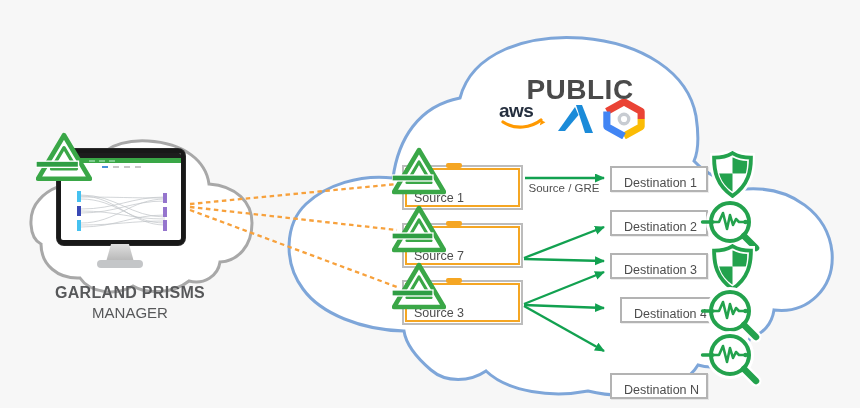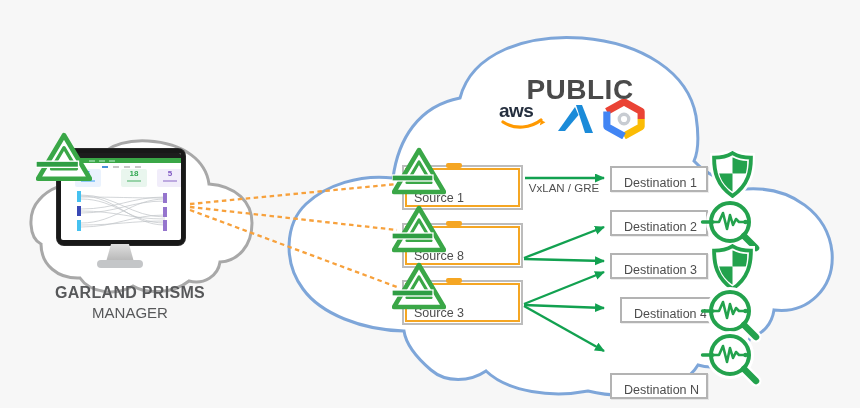--- a/index.html
+++ b/index.html
@@ -91,34 +91,20 @@
           <i></i>
           <i></i>
           <i></i>
         </div>
       <div class="navrow">
           <i class="blue"></i>
           <i></i>
           <i></i>
           <i></i>
         </div>
-      <div class="statcards">
-        <div class="statcard c0">
-            <div class="v">6</div>
-            <div class="sub"></div>
-          </div>
-        <div class="statcard c1">
-            <div class="v">18</div>
-            <div class="sub"></div>
-          </div>
-        <div class="statcard c2">
-            <div class="v">5</div>
-            <div class="sub"></div>
-          </div>
-      </div>
       <svg id="sankey" width="120" height="48" viewBox="0 0 120 48">
         <g stroke="#b9bdc2" stroke-width="0.7" fill="none" opacity="0.9">
           <path d="M20,6 C55,6 70,28 104,28"></path>
             <path d="M20,8 C55,8 70,9 104,9"></path>
           <path d="M20,10 C55,10 70,34 104,34"></path>
             <path d="M20,20 C55,20 70,8 104,8"></path>
           <path d="M20,22 C55,22 70,30 104,30"></path>
             <path d="M20,24 C55,24 70,12 104,12"></path>
           <path d="M20,34 C55,34 70,10 104,10"></path>
             <path d="M20,36 C55,36 70,32 104,32"></path>
@@ -174,21 +160,21 @@
     <circle cx="23" cy="21" r="10" fill="#ffffff"></circle>
     <circle cx="23" cy="21" r="5" fill="#ffffff" stroke="#c8ccd2" stroke-width="3.5"></circle>
   </svg>
 
   <div class="src-box abs" style="left:402px; top:165px;">
     <div class="src-inner"></div>
     <div class="src-label">Source 1</div>
   </div>
   <div class="src-box abs" style="left:402px; top:223px;">
     <div class="src-inner"></div>
-    <div class="src-label">Source 8</div>
+    <div class="src-label">Source 7</div>
   </div>
   <div class="src-box abs" style="left:402px; top:280px;">
     <div class="src-inner"></div>
     <div class="src-label">Source 3</div>
   </div>
 
   <div class="src-notch abs" style="left:446px; top:163px;"></div>
   <div class="src-notch abs" style="left:446px; top:221px;"></div>
   <div class="src-notch abs" style="left:446px; top:278px;"></div>
 
@@ -201,21 +187,21 @@
     <path d="M27,3 L52,45 L2,45 Z" fill="#ffffff" stroke="#3aa747" stroke-width="4.5" stroke-linejoin="round"></path>
     <path d="M27,15 L39,35.5 L15,35.5 Z" fill="none" stroke="#3aa747" stroke-width="3.2" stroke-linejoin="round"></path>
     <rect x="0" y="28" width="41" height="6" fill="#2f9e44" stroke="#ffffff" stroke-width="1.3"></rect>
   </svg>
   <svg class="abs tri-logo" style="left:392px; top:262px;" width="54" height="48" viewBox="0 0 54 48">
     <path d="M27,3 L52,45 L2,45 Z" fill="#ffffff" stroke="#3aa747" stroke-width="4.5" stroke-linejoin="round"></path>
     <path d="M27,15 L39,35.5 L15,35.5 Z" fill="none" stroke="#3aa747" stroke-width="3.2" stroke-linejoin="round"></path>
     <rect x="0" y="28" width="41" height="6" fill="#2f9e44" stroke="#ffffff" stroke-width="1.3"></rect>
   </svg>
 
-  <div id="tunnel-label" class="abs">VxLAN / GRE</div>
+  <div id="tunnel-label" class="abs">Source / GRE</div>
 
   <div class="dest-box abs" style="left:610px; top:166px;">
     <span class="dest-label">Destination 1</span>
   </div>
   <div class="dest-box abs" style="left:610px; top:210px;">
     <span class="dest-label">Destination 2</span>
   </div>
   <div class="dest-box abs" style="left:610px; top:253px;">
     <span class="dest-label">Destination 3</span>
   </div>

